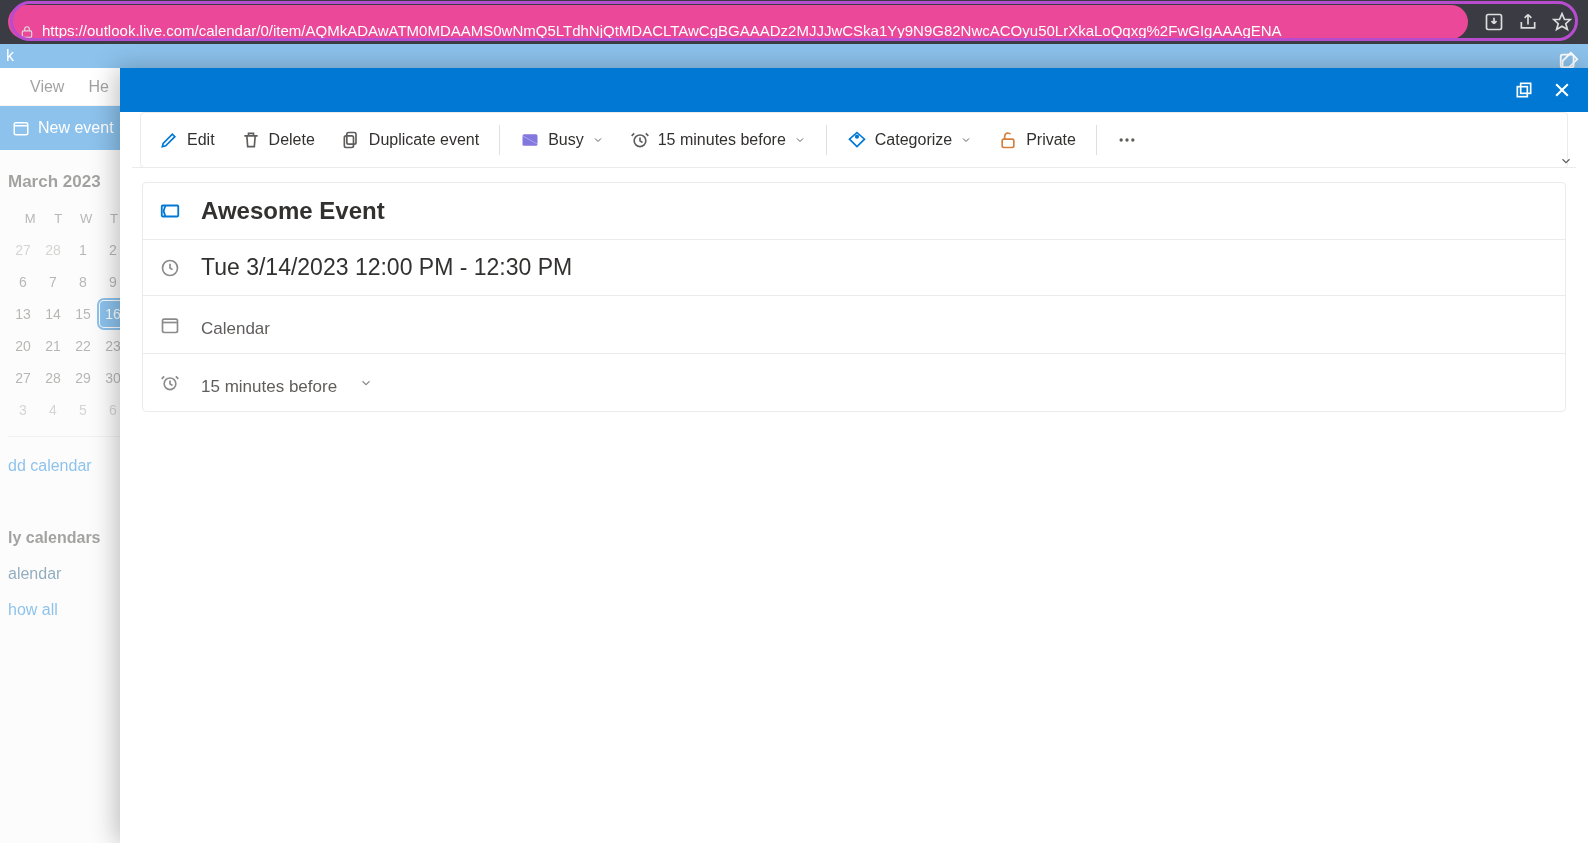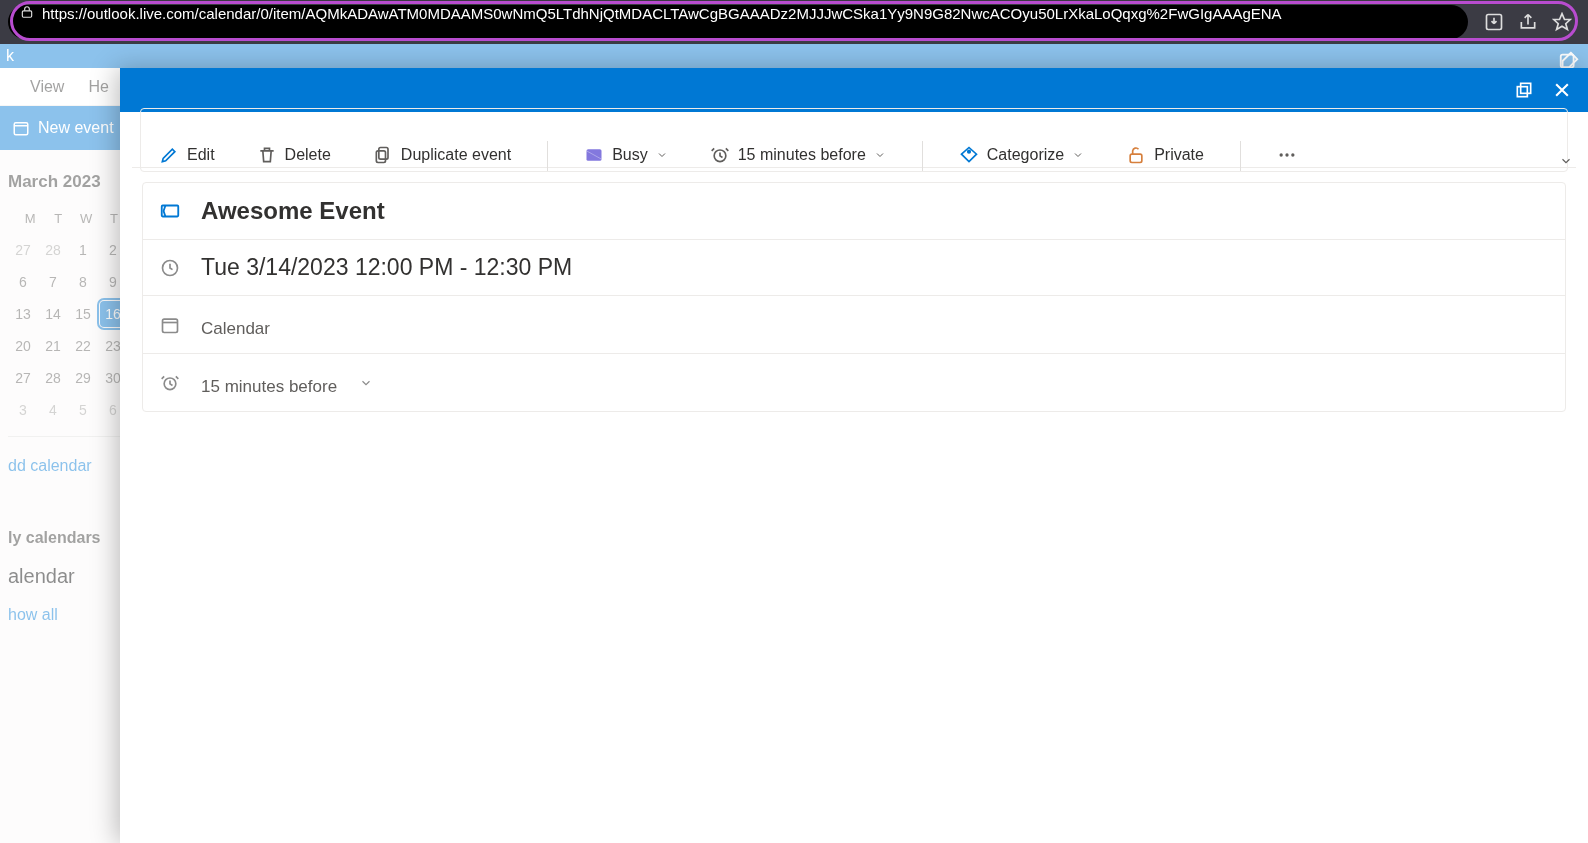--- a/index.html
+++ b/index.html
@@ -20,24 +20,24 @@
     display: flex;
     align-items: center;
     padding: 4px 8px;
     gap: 8px;
     position: relative;
     z-index: 200;
   }
   .url-field {
     flex: 1;
     height: 34px;
-    background: #000000;
+    background: #ec4899;
     border-radius: 22px;
     display: flex;
-    align-items: flex-start;
+    align-items: flex-end;
     padding: 0 12px;
     color: #fff;
     font-size: 15px;
     overflow: hidden;
     white-space: nowrap;
   }
   .url-field .lock { color:#ddd; margin-right:8px; display:flex; }
   .url-highlight {
     position: absolute;
     left: 10px; right: 10px; top: 1px; height: 40px;
@@ -96,21 +96,21 @@
   .mini-cell.hd { color:#605e5c; font-size:13px;}
   .mini-cell.mute { color:#a19f9d; }
   .mini-cell.today span {
     background:#0078d4; color:#fff; width:26px; height:26px;
     border-radius:4px; display:flex; align-items:center; justify-content:center;
     outline:2px solid #0078d4; outline-offset:1px;
   }
   .side-links { margin-top:20px; display:flex; flex-direction:column; gap:18px;}
   .side-link { color:#0078d4; font-size:16px; }
   .side-head { color:#323130; font-size:16px; font-weight:600;margin-top:36px; }
-  .side-sub { color:#000000; font-size:20px; }
+  .side-sub { color:#0c4a6e; font-size:16px; }
 
   .dim-overlay {
     position:absolute; inset:0;
     background: rgba(255,255,255,0.55);
     z-index: 15;
   }
 
   .right-peek {
     position:absolute; right:0; top:360px; width:130px;
     display:flex; flex-direction:column; align-items:center;
@@ -149,24 +149,24 @@
     border: 1px solid #edebe9;
     border-top:none;
     border-left:none; border-right:none;
     background:#fff;
     display:flex; align-items:center;
     padding: 0 8px;
     position:relative;
   }
   .modal-toolbar-inner {
     flex:1;
-    display:flex; align-items:flex-end; gap:18px;
+    display:flex; align-items:center; gap:2px;
     border:1px solid #edebe9;
     border-radius:4px;
-    height:64px;
+    height:56px;
     padding:0 6px;
   }
   .tb-btn {
     display:flex; align-items:center; gap:8px;
     padding: 6px 12px;
     color:#323130; font-size:16px;
     cursor:pointer;
     border-radius:2px;
   }
   .tb-sep { width:1px; height:30px; background:#e1dfdd; margin:0 6px;}

